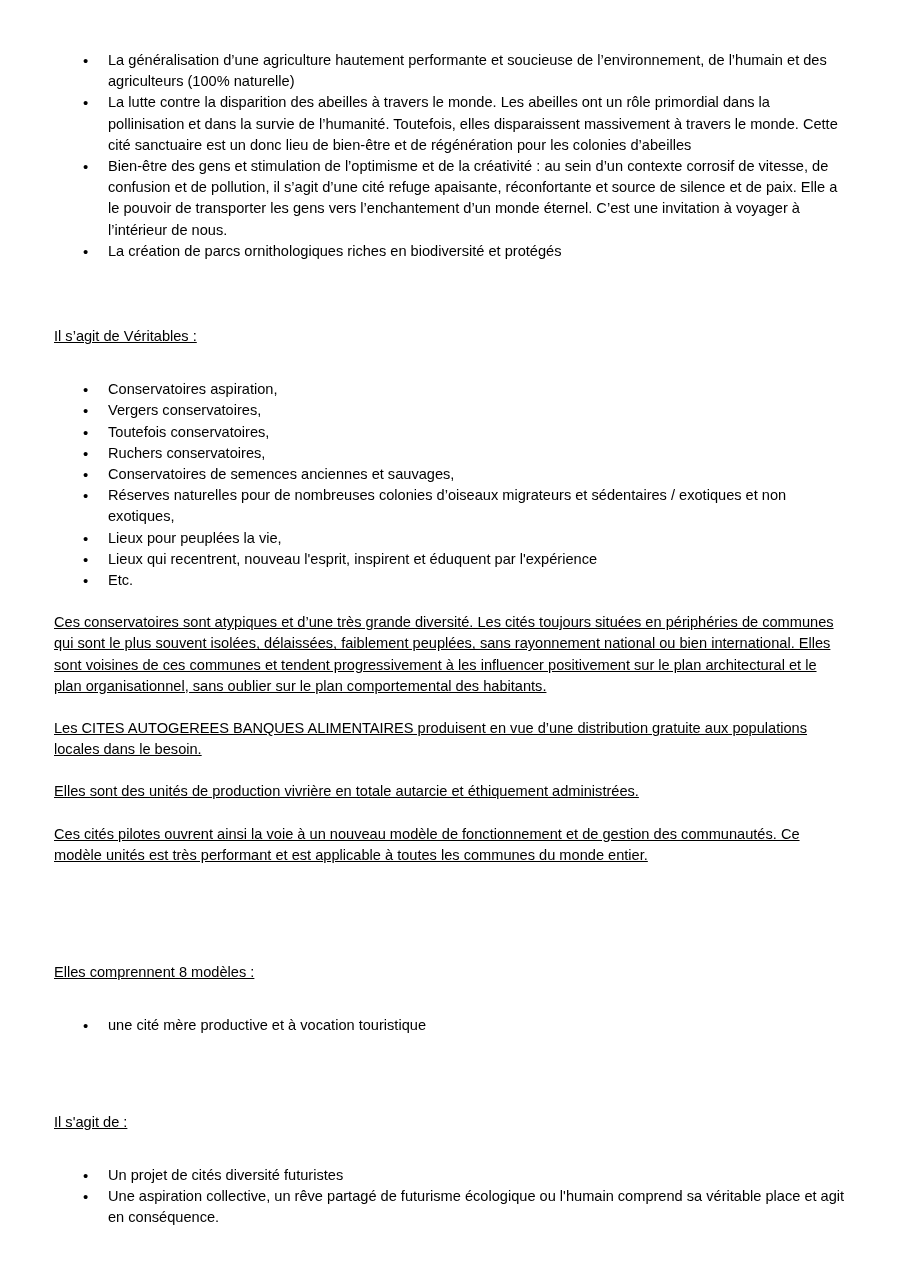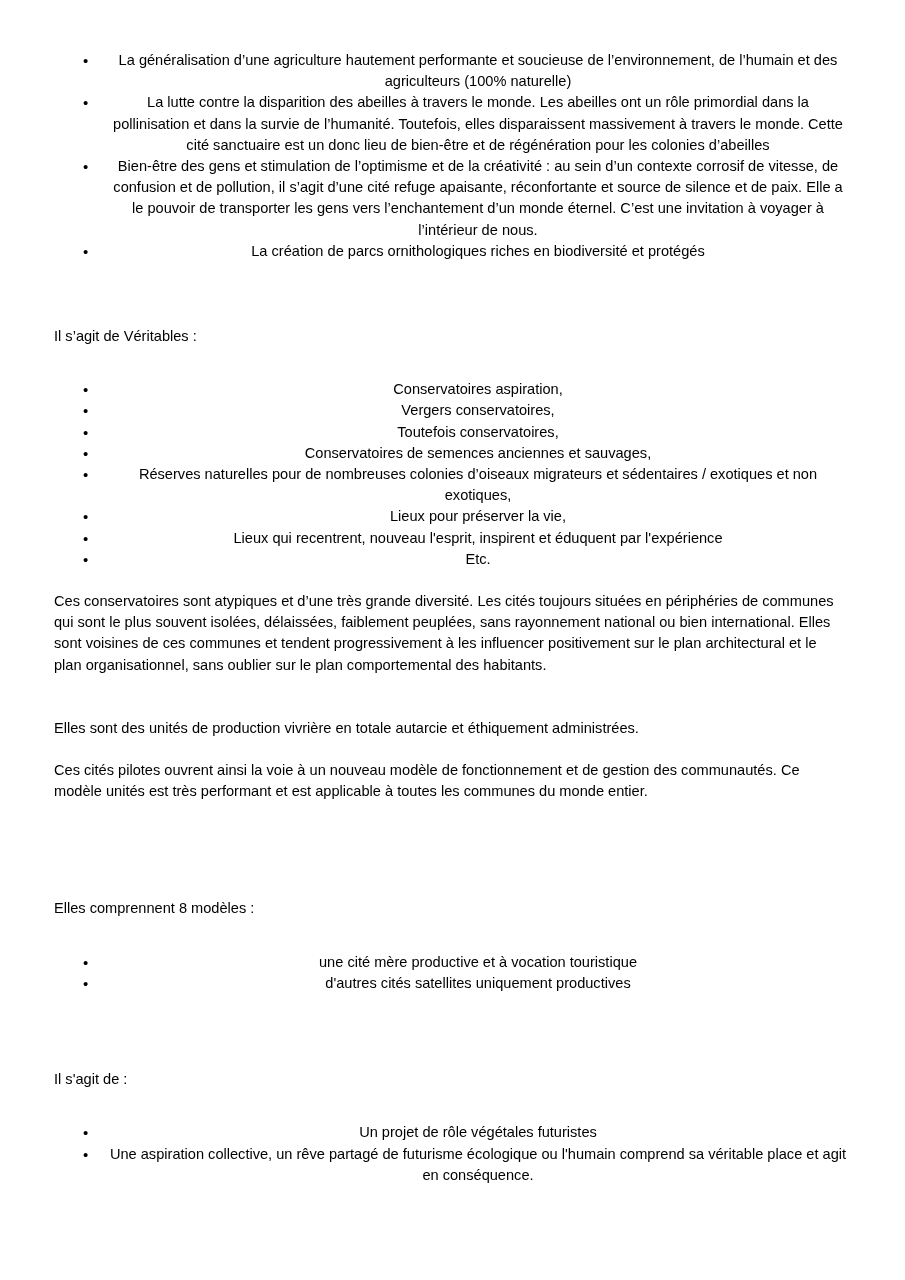--- a/index.html
+++ b/index.html
@@ -27,36 +27,37 @@
   ul.bullets {
     list-style: none;
     margin: 0;
     padding: 0;
   }
   ul.bullets > li {
     position: relative;
     padding-left: 54px;
     font-size: 14.6px;
     line-height: 21.2px;
-    text-align: center;
+    text-align: left;
     margin: 0;
   }
   ul.bullets > li::before {
     content: "\2022";
     position: absolute;
     left: 29px;
     top: 0;
     font-size: 15px;
     line-height: 21.2px;
   }
   
   p.para {
     margin: 0;
     font-size: 14.6px;
     line-height: 21.2px;
+    text-decoration: underline;
   }
   .spacer-xs { height: 11px; }
   .spacer-s  { height: 21px; }
   .spacer-m  { height: 32px; }
   .spacer-xxl{ height: 64px; }
 </style>
 </head>
 <body>
 
 <div class="page">
@@ -72,33 +73,35 @@
     <div class="spacer-xxl"></div>
 
     <p class="para">Il s’agit de Véritables :</p>
 
     <div class="spacer-m"></div>
 
     <ul class="bullets">
       <li><span>Conservatoires aspiration,</span></li>
       <li><span>Vergers conservatoires,</span></li>
       <li><span>Toutefois conservatoires,</span></li>
+      <li><span>Ruchers conservatoires,</span></li>
       <li><span>Conservatoires de semences anciennes et sauvages,</span></li>
       <li><span>Réserves naturelles pour de nombreuses colonies d’oiseaux migrateurs et sédentaires / exotiques et non exotiques,</span></li>
-      <li><span>Lieux pour préserver la vie,</span></li>
+      <li><span>Lieux pour peuplées la vie,</span></li>
       <li><span>Lieux qui recentrent, nouveau l'esprit, inspirent et éduquent par l'expérience</span></li>
       <li><span>Etc.</span></li>
     </ul>
 
     <div class="spacer-s"></div>
 
     <p class="para">Ces conservatoires sont atypiques et d’une très grande diversité. Les cités toujours situées en périphéries de communes qui sont le plus souvent isolées, délaissées, faiblement peuplées, sans rayonnement national ou bien international. Elles sont voisines de ces communes et tendent progressivement à les influencer positivement sur le plan architectural et le plan organisationnel, sans oublier sur le plan comportemental des habitants.</p>
 
     <div class="spacer-s"></div>
 
+    <p class="para">Les CITES AUTOGEREES BANQUES ALIMENTAIRES produisent en vue d’une distribution gratuite aux populations locales dans le besoin.</p>
 
     <div class="spacer-s"></div>
 
     <p class="para">Elles sont des unités de production vivrière en totale autarcie et éthiquement administrées.</p>
 
     <div class="spacer-s"></div>
 
     <p class="para">Ces cités pilotes ouvrent ainsi la voie à un nouveau modèle de fonctionnement et de gestion des communautés. Ce modèle unités est très performant et est applicable à toutes les communes du monde entier.</p>
 
     <div class="spacer-s"></div>
@@ -106,29 +109,28 @@
 
     <div class="spacer-xxl"></div>
     <div class="spacer-xs"></div>
 
     <p class="para">Elles comprennent 8 modèles :</p>
 
     <div class="spacer-m"></div>
 
     <ul class="bullets">
       <li><span>une cité mère productive et à vocation touristique</span></li>
-      <li><span>d'autres cités satellites uniquement productives</span></li>
     </ul>
 
     <div class="spacer-xxl"></div>
     <div class="spacer-xs"></div>
 
     <p class="para">Il s'agit de :</p>
 
     <div class="spacer-m"></div>
 
     <ul class="bullets">
-      <li><span>Un projet de rôle végétales futuristes</span></li>
+      <li><span>Un projet de cités diversité futuristes</span></li>
       <li><span>Une aspiration collective, un rêve partagé de futurisme écologique ou l'humain comprend sa véritable place et agit en conséquence.</span></li>
     </ul>
 
   </div>
 </div>
 
 </body></html>

